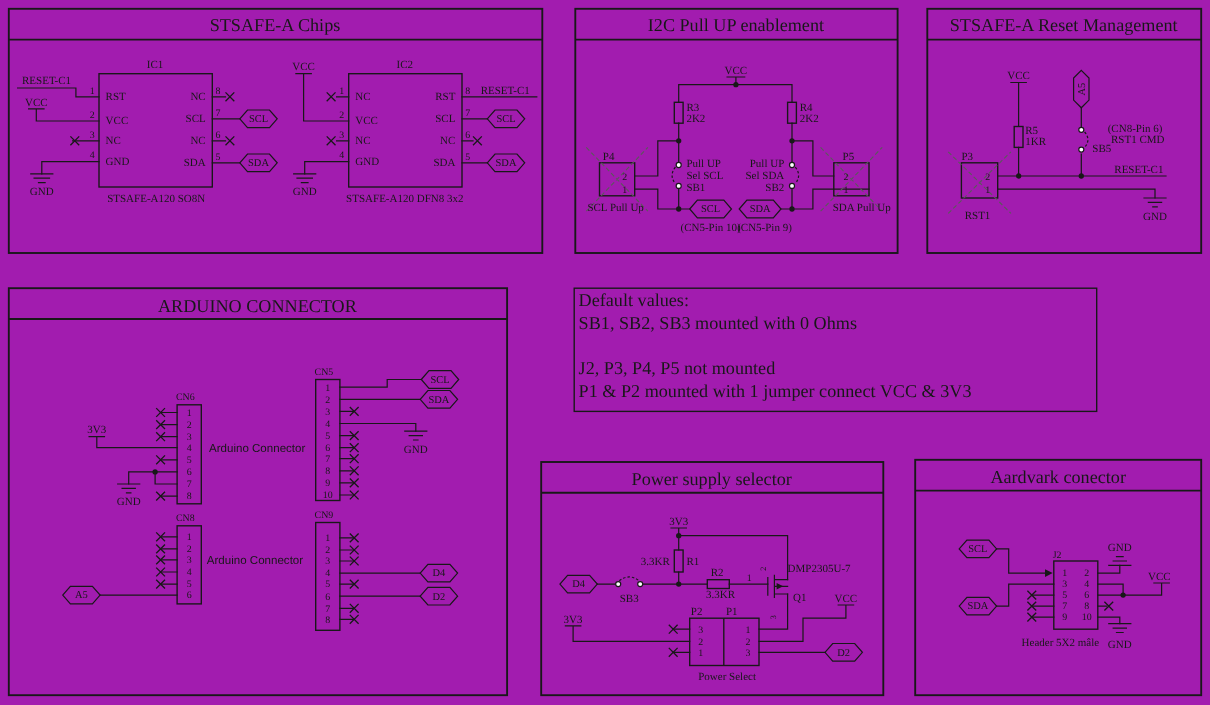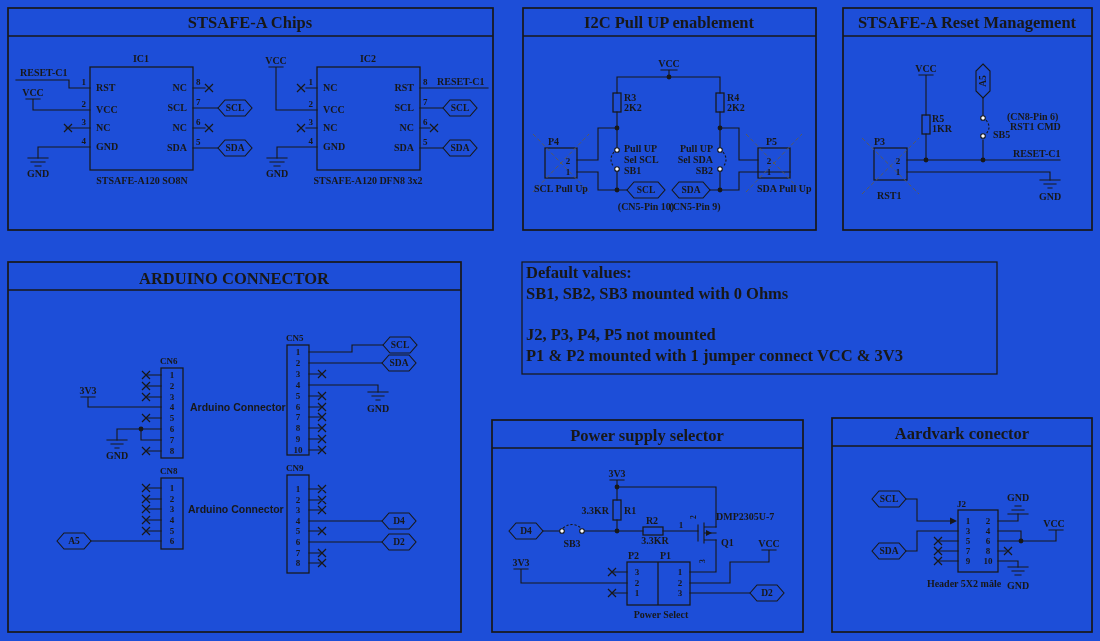--- a/index.html
+++ b/index.html
@@ -1,16 +1,16 @@
 <!DOCTYPE html>
 <html><head>
 <meta charset="utf-8">
 <style>
   html,body{margin:0;padding:0;background:#fff;}
-  #sheet{position:relative;width:1100px;height:641px;background:#1d4ed8;font-family:"Liberation Serif",serif;font-weight:bold;}
+  #sheet{position:relative;width:1100px;height:641px;background:#a21caf;font-family:"Liberation Serif",serif;}
   svg{display:block}
   svg text{fill:#181818;font-family:"Liberation Serif",serif;}
   .tt{font-size:16.5px;}
   .nt{font-size:16.5px;}
   .n{font-size:10px;}
   .p{font-size:9px;}
   .h{font-size:9.5px;}
   .sm{font-size:7.5px;}
   .sans{font-family:"Liberation Sans",sans-serif;font-size:10.5px;}
   .mid{text-anchor:middle}.end{text-anchor:end}

